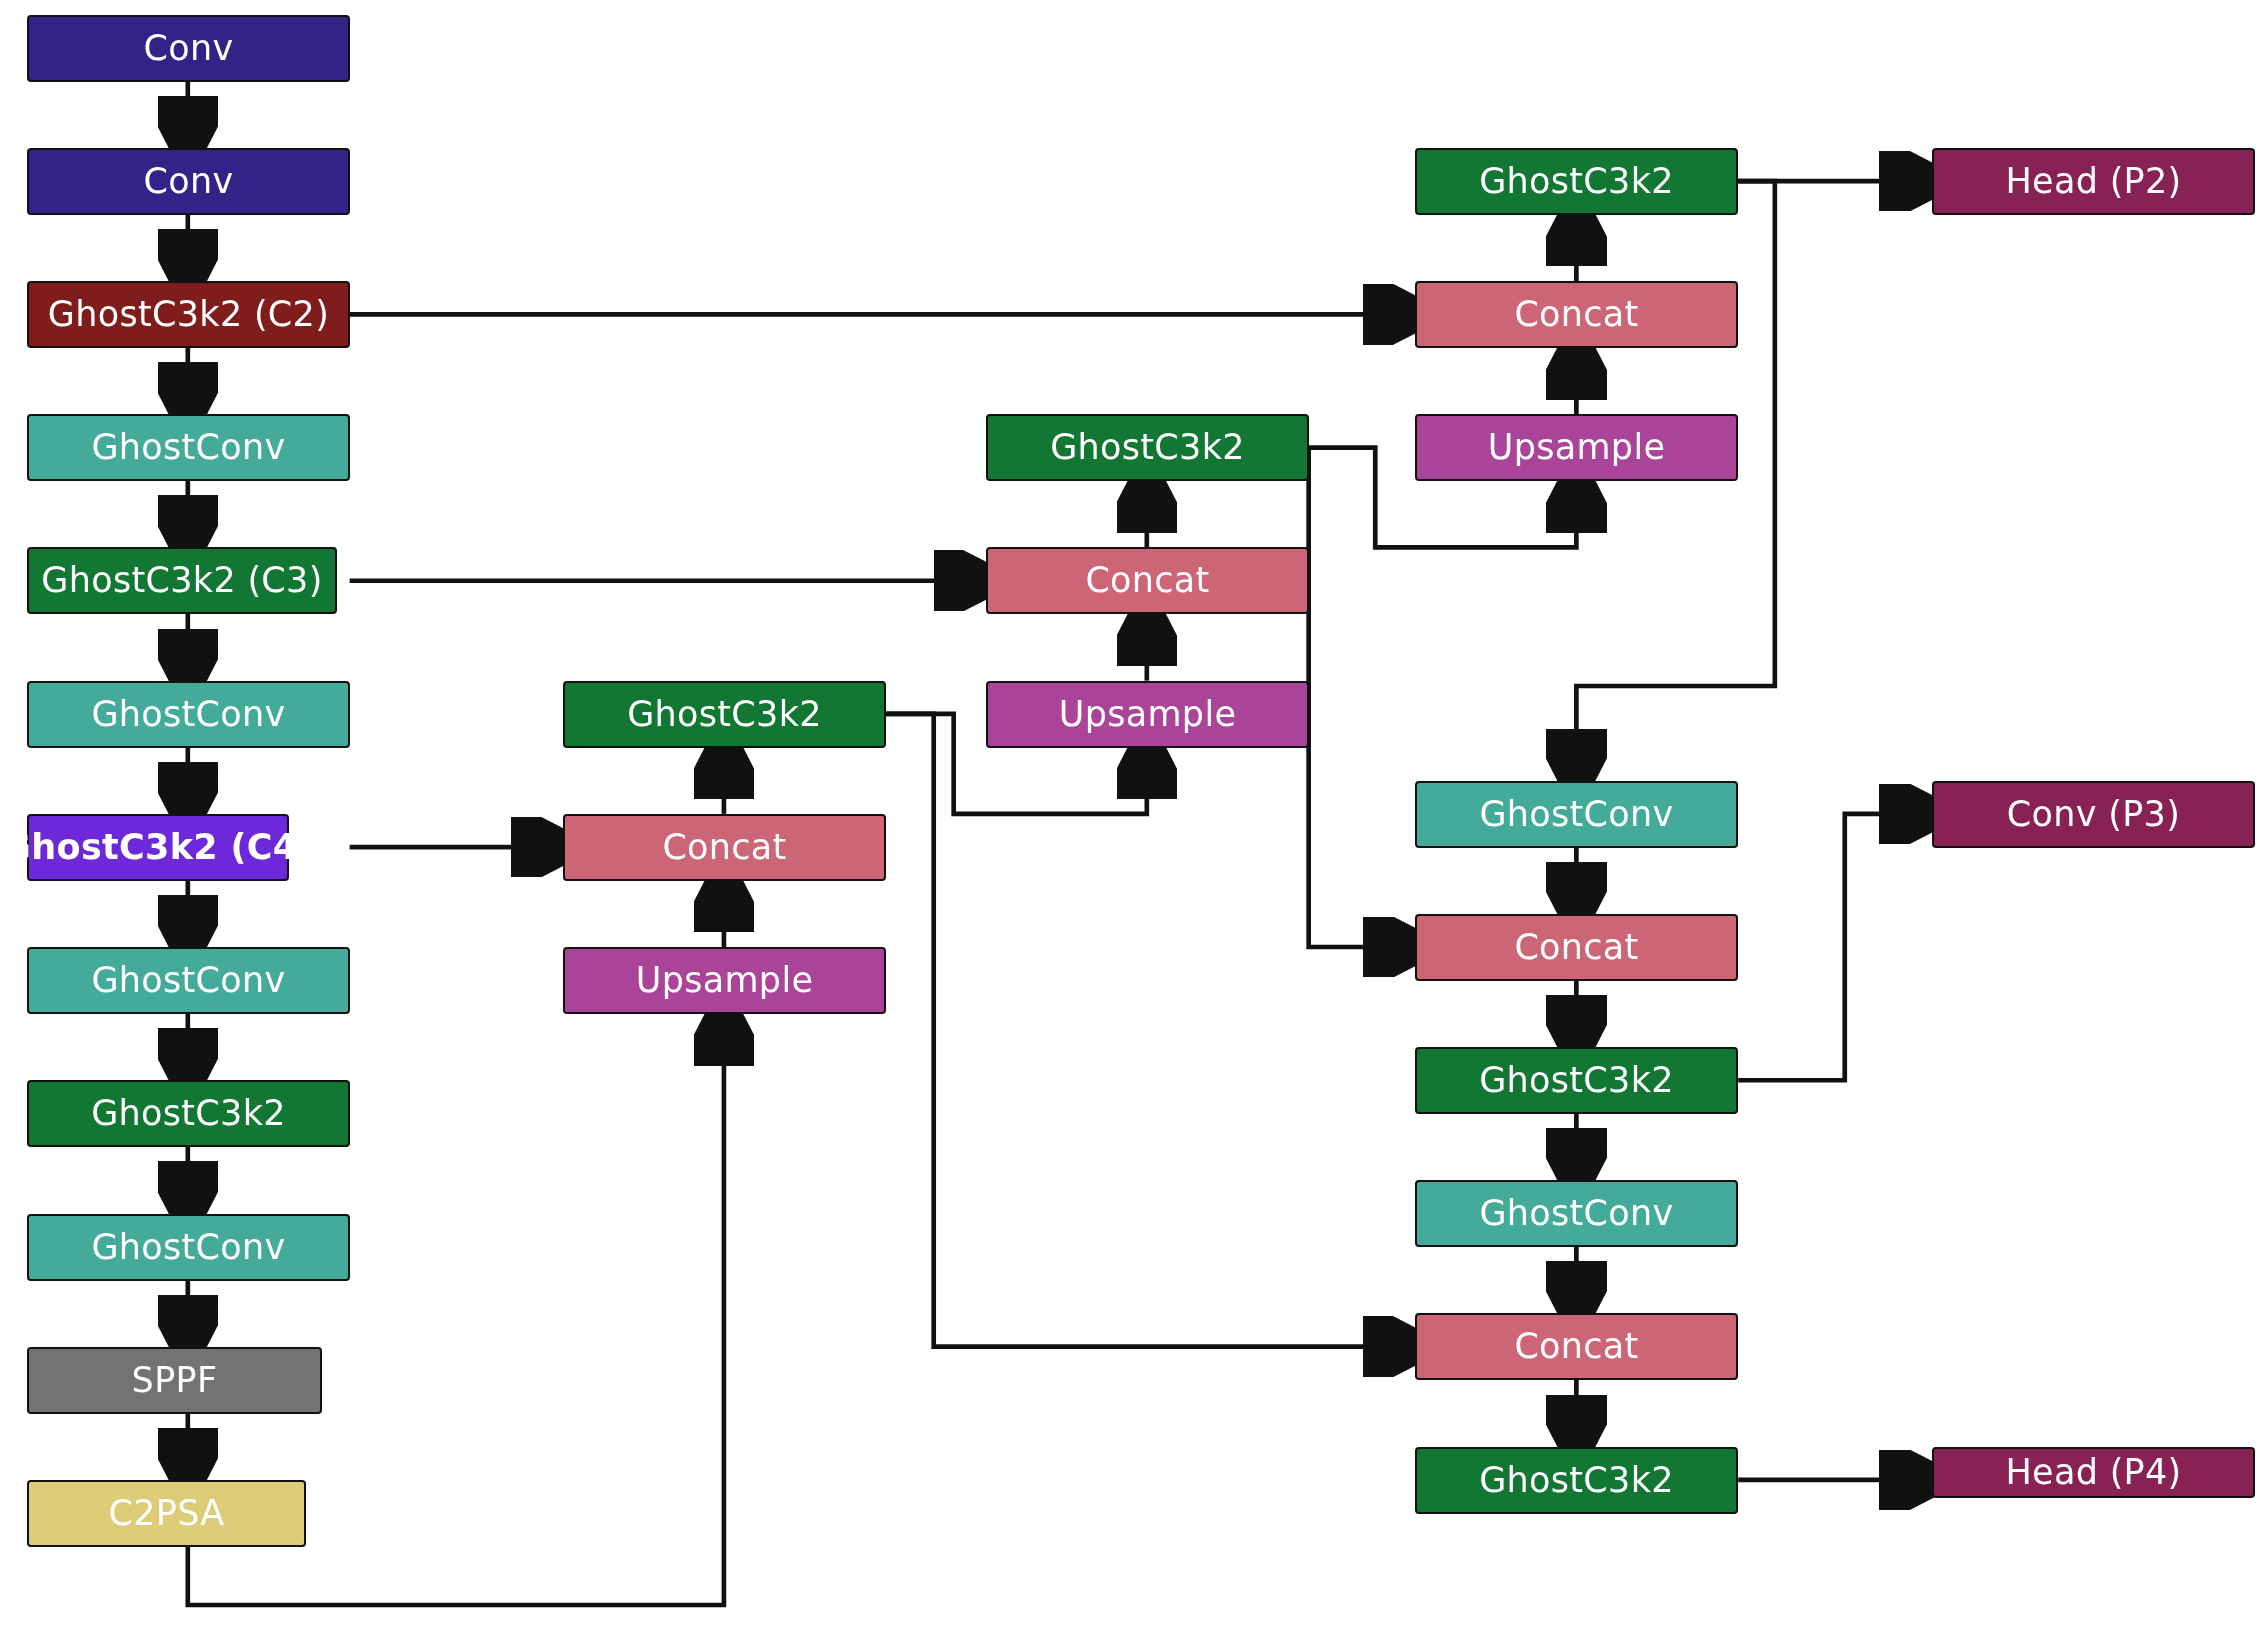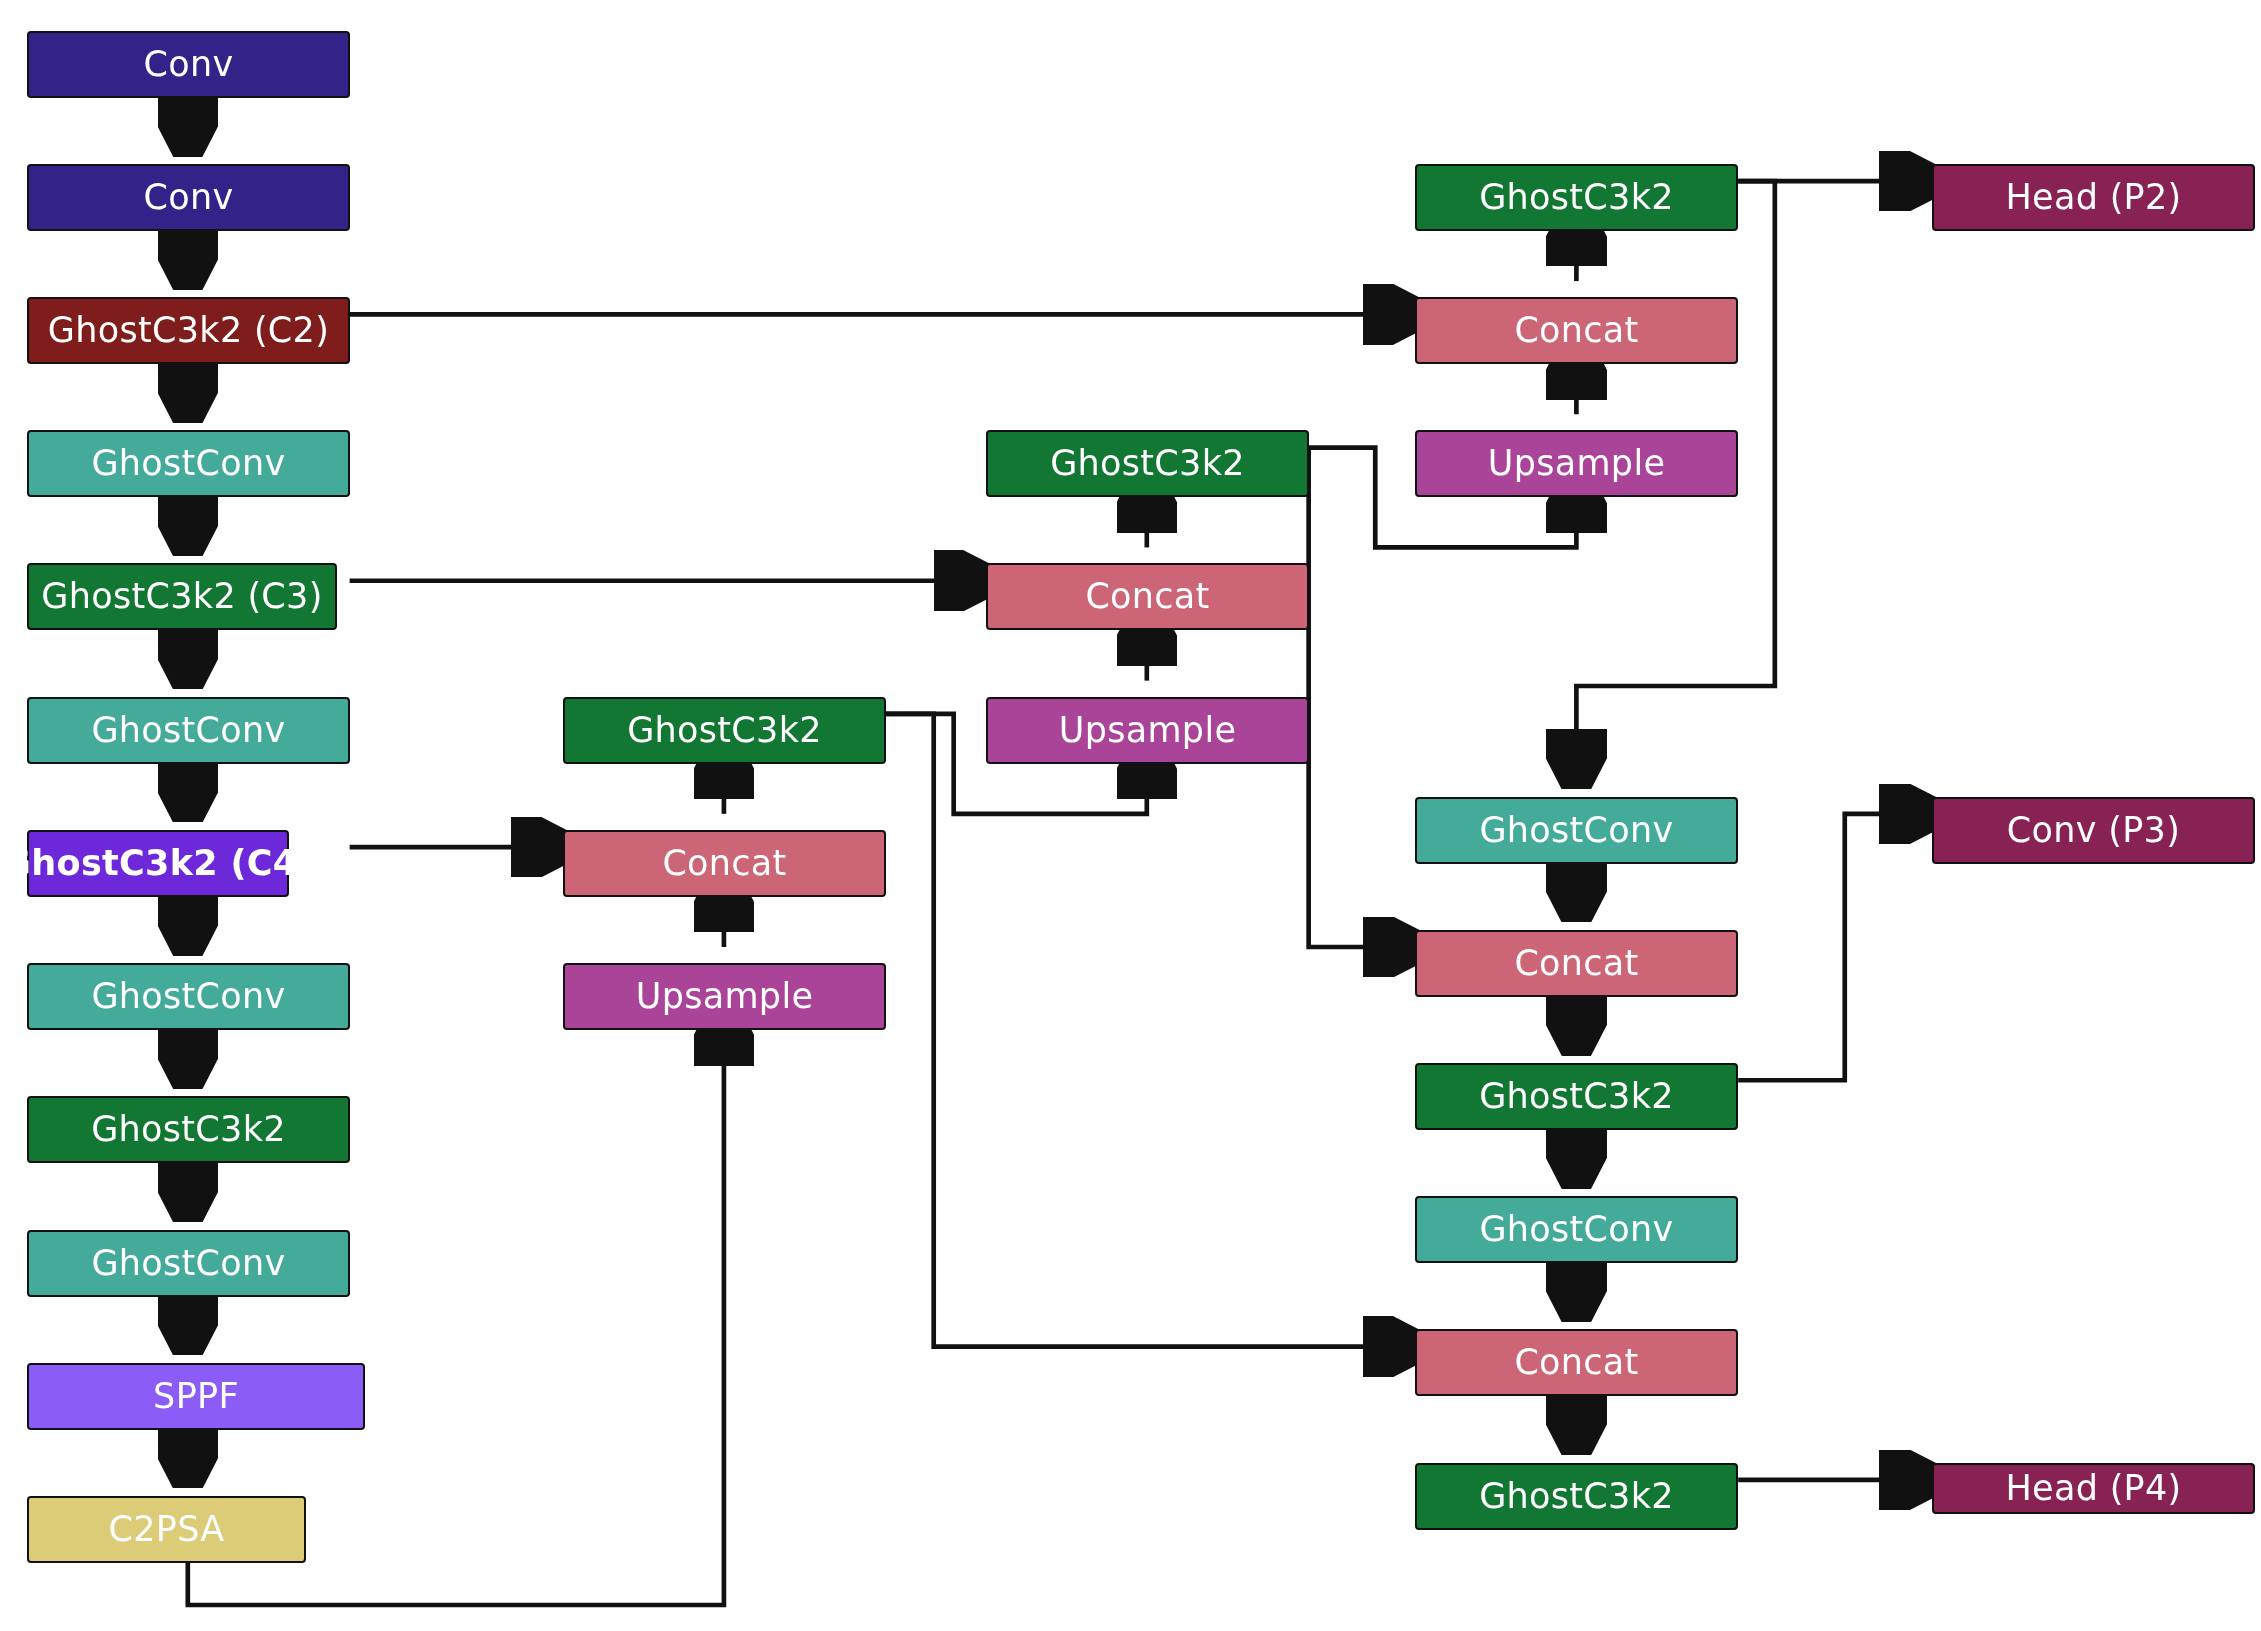--- a/index.html
+++ b/index.html
@@ -1,21 +1,21 @@
 <!DOCTYPE html>
 <html style="font-size:10.7px"><head>
 <meta charset="utf-8">
 <style>
   html,body{margin:0;padding:0;background:#ffffff;}
   #stage{position:relative;width:2261px;height:1631px;background:#ffffff;
          font-family:"DejaVu Sans","Liberation Sans",sans-serif;overflow:hidden;}
   .node{position:absolute;box-sizing:border-box;border:2.7px solid #111111;
         border-radius:4px;display:flex;align-items:center;justify-content:center;
         color:#ffffff;font-size:35px;line-height:1;letter-spacing:0.3px;
-        white-space:nowrap;user-select:none;margin-top:16px;}
+        white-space:nowrap;user-select:none;}
   svg.wires{position:absolute;left:0;top:0;width:2261px;height:1631px;
             pointer-events:none;}
   svg.wires path,svg.wires line{fill:none;stroke:#111111;stroke-width:7;}
 </style>
 </head>
 <body>
 
 <div id="stage" style="background: rgb(255, 255, 255);">
   <svg class="wires" viewBox="0 0 3395 2449" xmlns="http://www.w3.org/2000/svg">
     <defs>
@@ -86,21 +86,21 @@
       </div>
       <div class="node" style="left: 27px; top: 947px; width: 323px; height: 67px; background: rgb(68, 170, 153); border-color: rgb(17, 17, 17);">
         <span>GhostConv</span>
       </div>
       <div class="node" style="left: 27px; top: 1080px; width: 323px; height: 67px; background: rgb(17, 119, 51); border-color: rgb(17, 17, 17);">
         <span>GhostC3k2</span>
       </div>
       <div class="node" style="left: 27px; top: 1214px; width: 323px; height: 67px; background: rgb(68, 170, 153); border-color: rgb(17, 17, 17);">
         <span>GhostConv</span>
       </div>
-      <div class="node" style="left: 27px; top: 1347px; width: 338px; height: 67px; background: #8b5cf6; border-color: rgb(17, 17, 17);">
+      <div class="node" style="left: 27px; top: 1347px; width: 295px; height: 67px; background: #737373; border-color: rgb(17, 17, 17);">
         <span>SPPF</span>
       </div>
       <div class="node" style="left: 27px; top: 1480px; width: 279px; height: 67px; background: rgb(221, 204, 119); border-color: rgb(17, 17, 17);">
         <span>C2PSA</span>
       </div>
       <div class="node" style="left: 563px; top: 947px; width: 323px; height: 67px; background: rgb(170, 68, 153); border-color: rgb(17, 17, 17);">
         <span>Upsample</span>
       </div>
       <div class="node" style="left: 563px; top: 814px; width: 323px; height: 67px; background: rgb(204, 102, 119); border-color: rgb(17, 17, 17);">
         <span>Concat</span>

